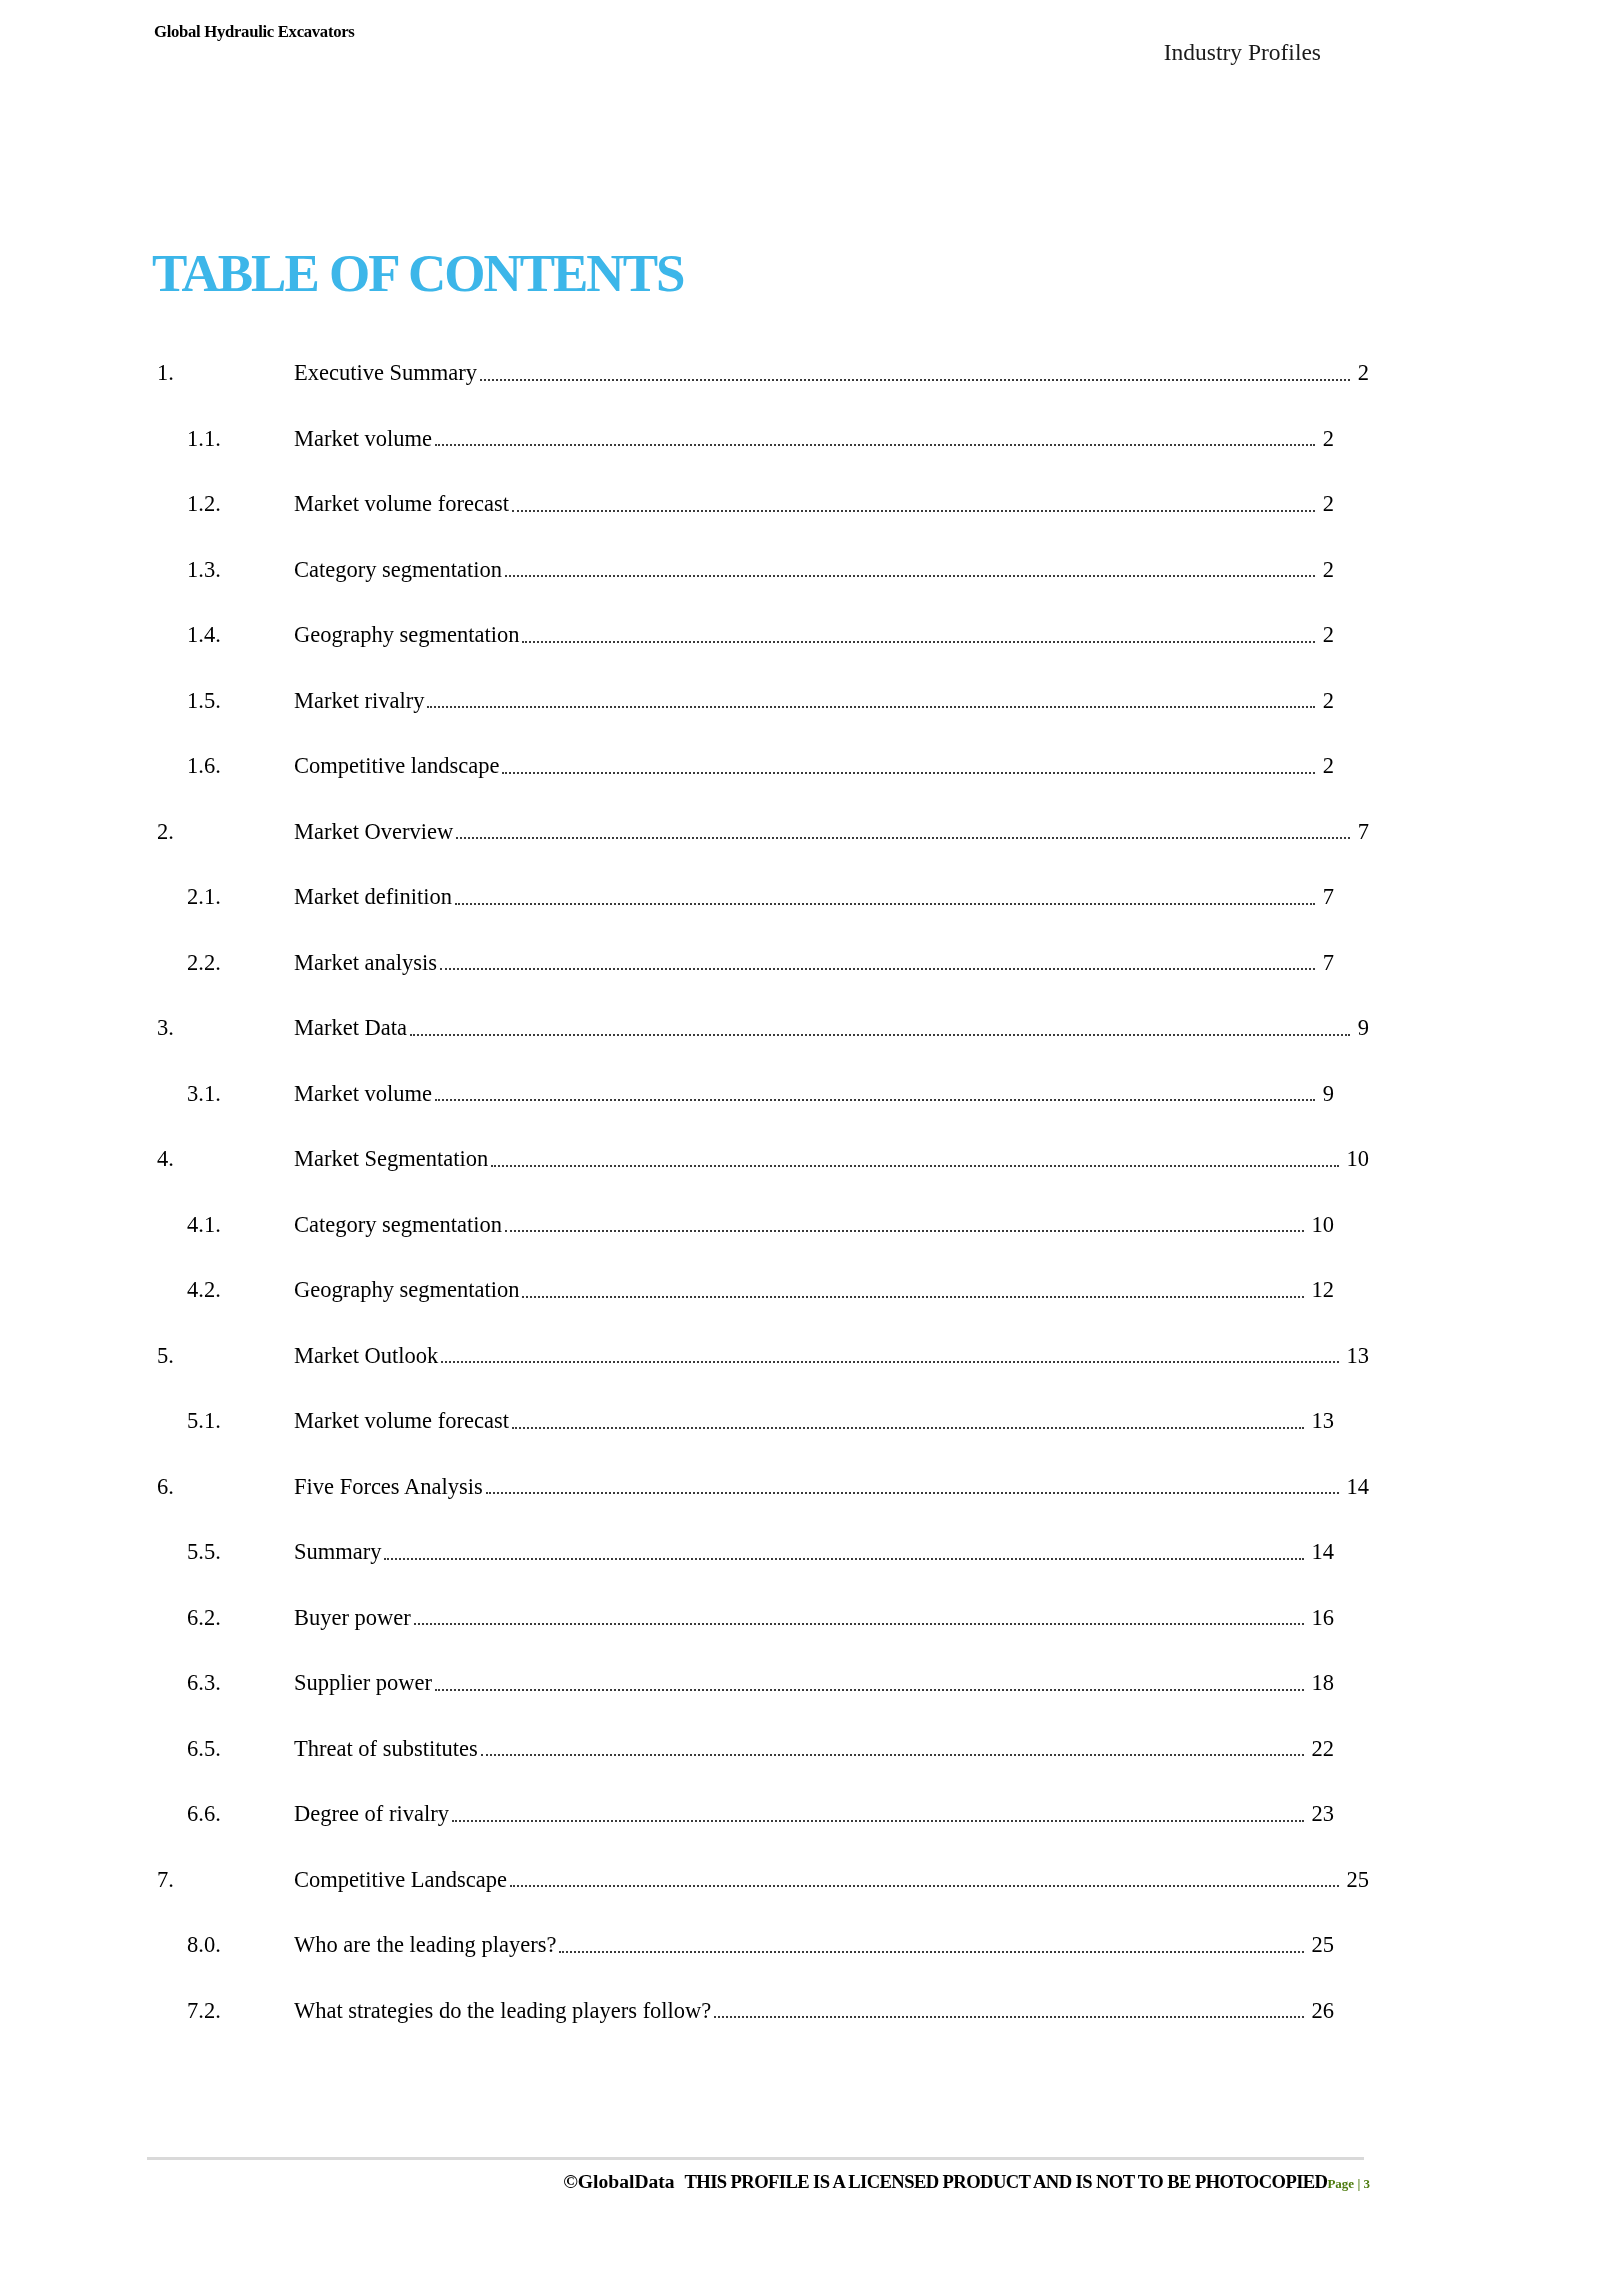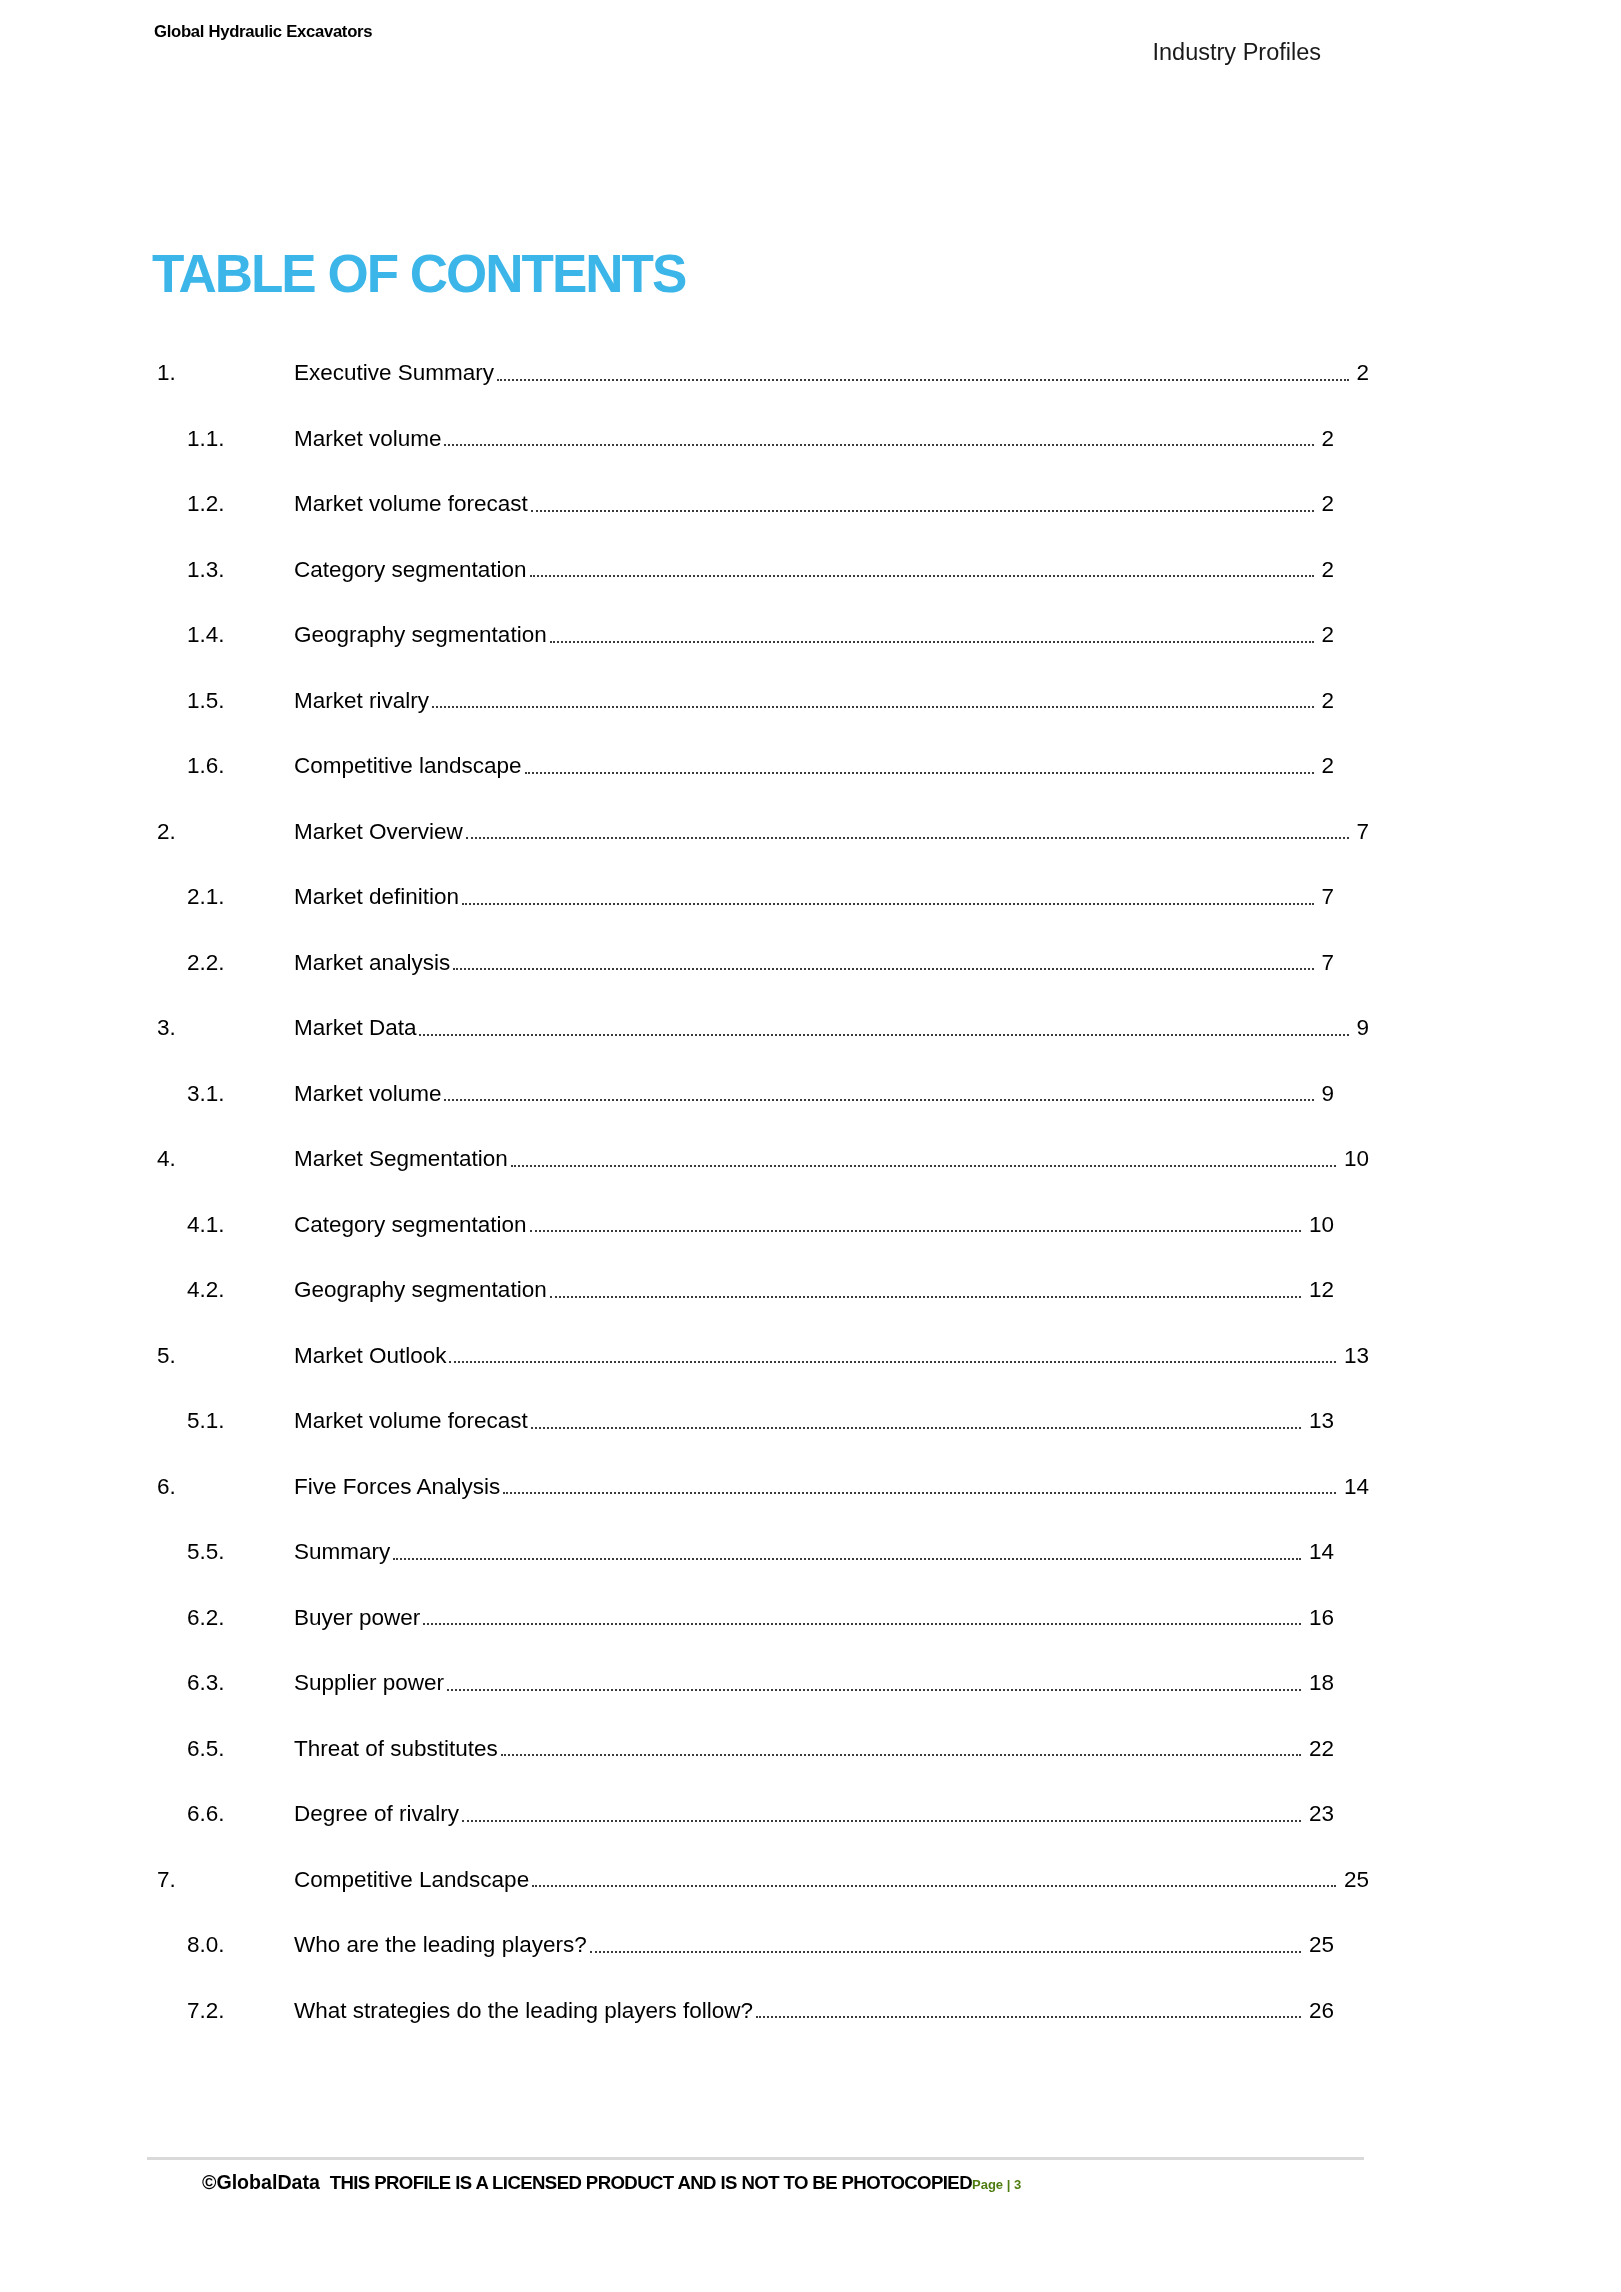--- a/index.html
+++ b/index.html
@@ -1,20 +1,20 @@
 <!DOCTYPE html>
 <html style="--accent-cyan: #3cb6e9; --brand-navy: #252c40;"><head>
 <meta charset="utf-8">
 <style>
   html,body{margin:0;padding:0;background:#ffffff;}
   .page{
     position:relative;
     width:1523px;height:2293px;
     background:#ffffff;
-    font-family:Liberation Sans, sans-serif;
+    font-family:Liberation Serif, serif;
     color:#111111;
     overflow:hidden;
   }
   
   .doc-header-title{
     position:absolute;left:154px;top:21.6px;
     font-size:16.7px;font-weight:700;letter-spacing:-0.3px;color:#000;
     white-space:nowrap;
   }
   .logo-block{position:absolute;top:37px;right:116px;text-align:right;}
@@ -54,22 +54,22 @@
     align-self:flex-end;
     min-width:19.6px;
   }
   .toc-page{white-space:nowrap;}
   
   .footer-line{
     position:absolute;left:147px;right:159px;top:2157px;height:2.9px;
     background:#d9d9d9;
   }
   .footer-row{
-    position:absolute;left:154px;right:165px;top:2171px;
-    display:flex;justify-content:flex-start;align-items:baseline;margin-left:48px;
+    position:absolute;left:154px;right:153px;top:2171px;
+    display:flex;justify-content:flex-end;align-items:baseline;margin-left:48px;
   }
   .footer-left{display:flex;align-items:baseline;gap:9.8px;}
   .footer-copyright{font-size:19.6px;font-weight:700;color:#000;white-space:nowrap;}
   .footer-notice{font-size:18.6px;font-weight:700;letter-spacing:-0.6px;color:#000;white-space:nowrap;}
   .footer-page{font-size:13px;font-weight:700;color:#4d7c0f;white-space:nowrap;}
 </style>
 </head>
 <body>
 
 <div class="page">

